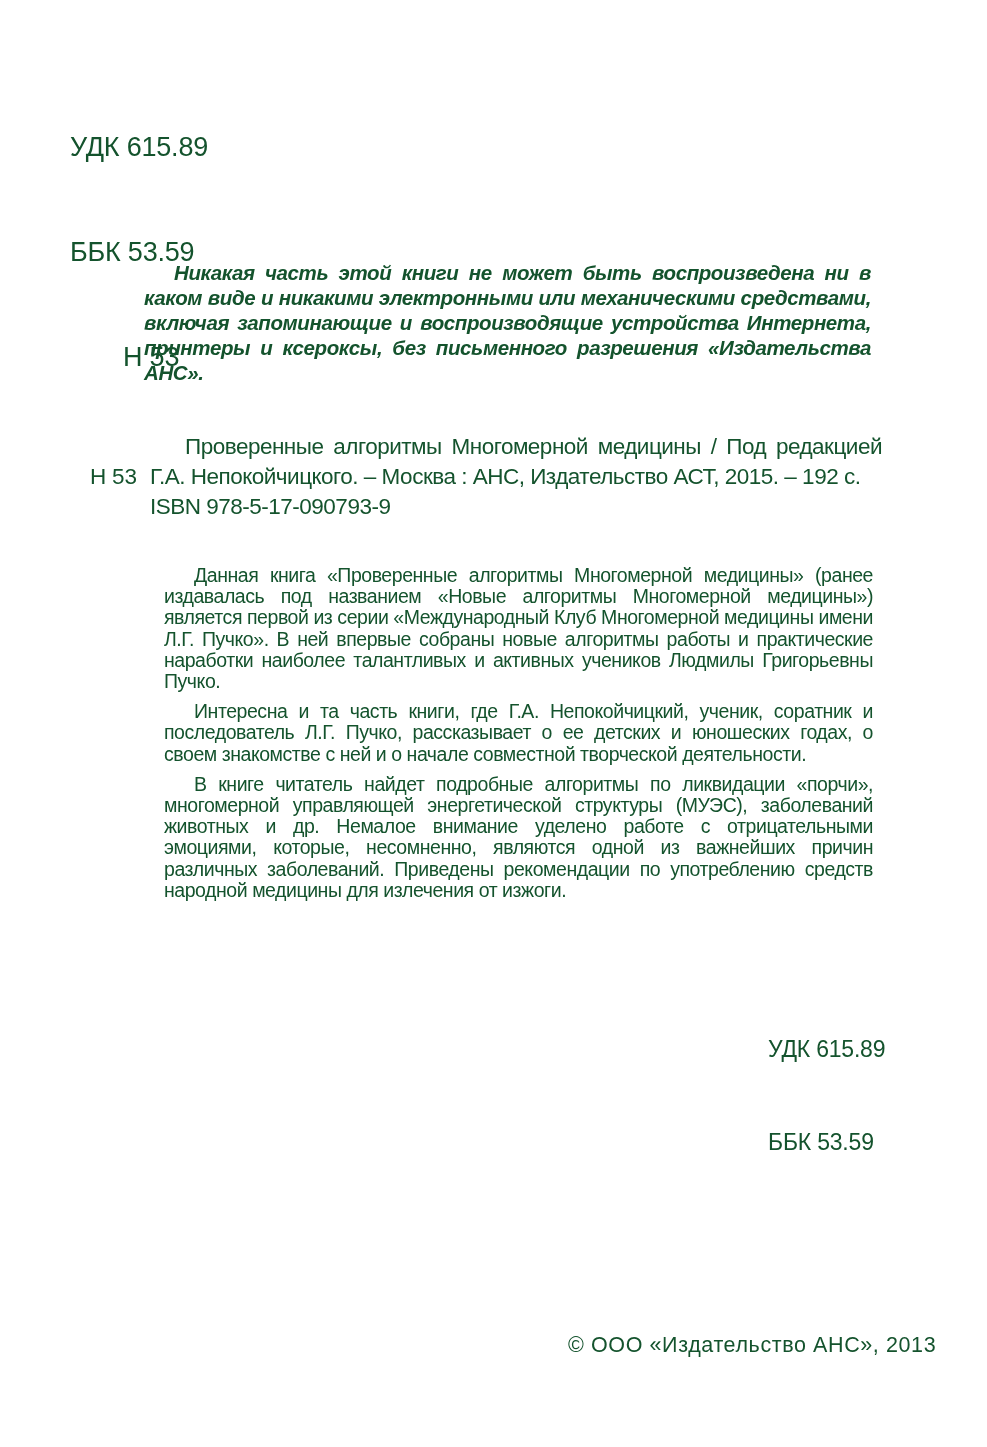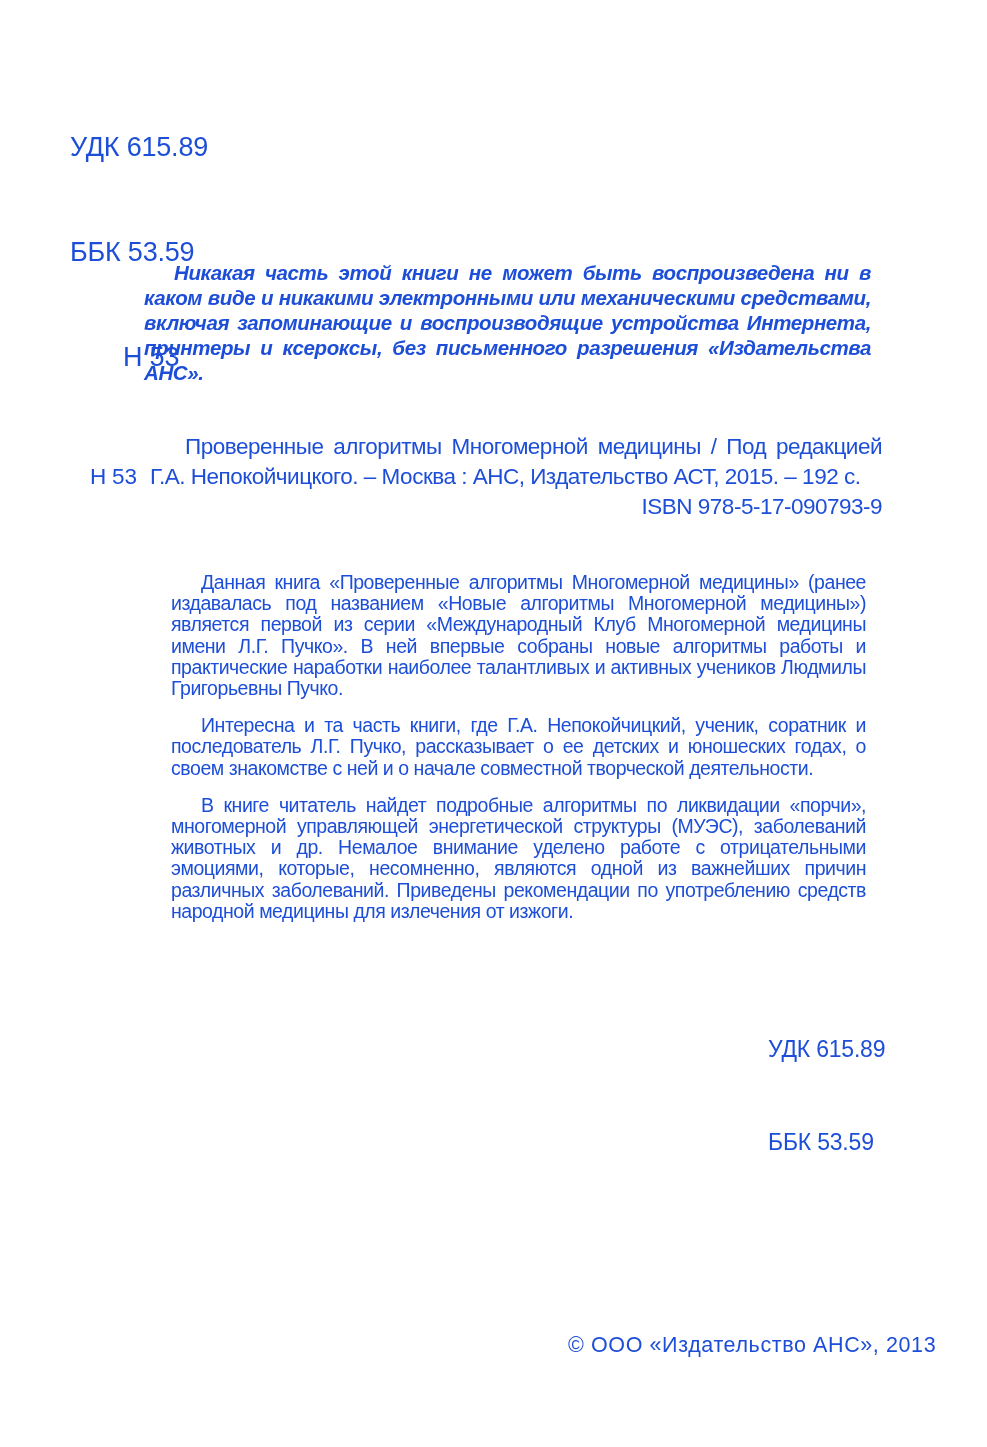--- a/index.html
+++ b/index.html
@@ -5,21 +5,21 @@
   html, body {
     margin: 0;
     padding: 0;
     background: #ffffff;
   }
   .page {
     position: relative;
     width: 987px;
     height: 1447px;
     background: #ffffff;
-    color: #1d4ed8;
+    color: #14532d;
     font-family: "Liberation Sans", sans-serif;
     overflow: hidden;
   }
   
   .top-codes {
     position: absolute;
     left: 70px;
     top: 60px;
     font-size: 27px;
     line-height: 35px;
@@ -69,35 +69,35 @@
     position: absolute;
     left: 90px;
     top: 464px;
     font-size: 22.5px;
     letter-spacing: -0.2px;
     white-space: pre;
   }
   .isbn {
     margin-top: 3px;
     margin-left: 35px;
-    text-align: right;
+    text-align: left;
   }
   
   .annotation {
     position: absolute;
     left: 155px;
     top: 556px;
     width: 727px;
     font-size: 19.5px;
     line-height: 21.2px;
     letter-spacing: -0.45px;
     text-align: justify;
   }
   .annotation p {
-    margin: 16px;
+    margin: 9px;
     text-indent: 30px;
   }
   
   .codes-right {
     position: absolute;
     left: 768px;
     top: 972px;
     font-size: 23px;
     line-height: 31px;
     letter-spacing: -0.2px;

